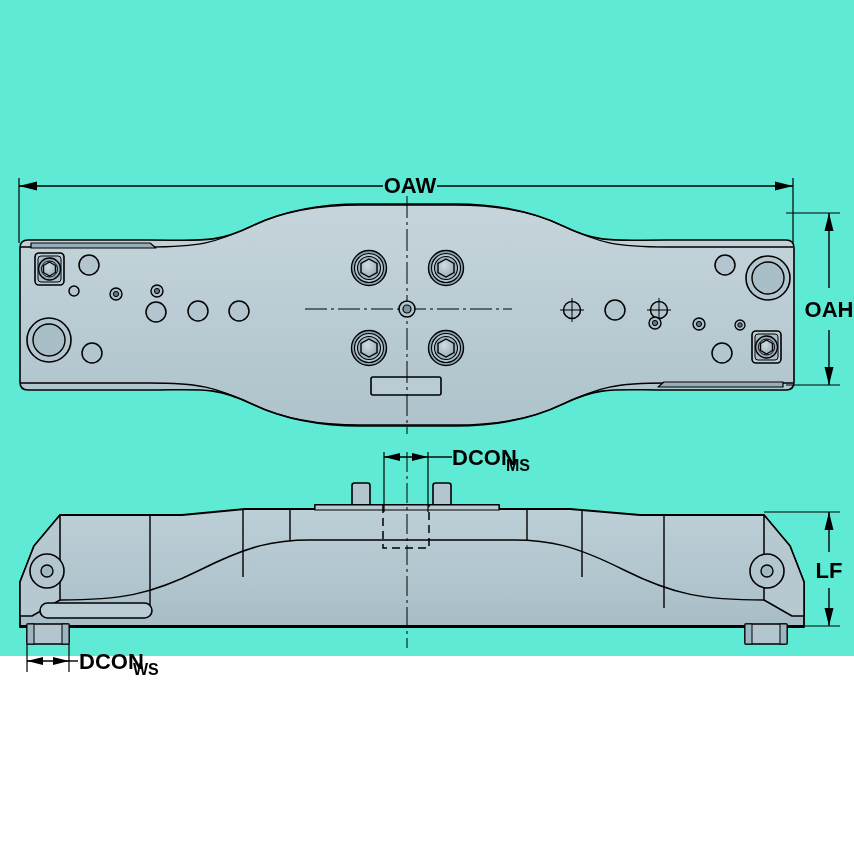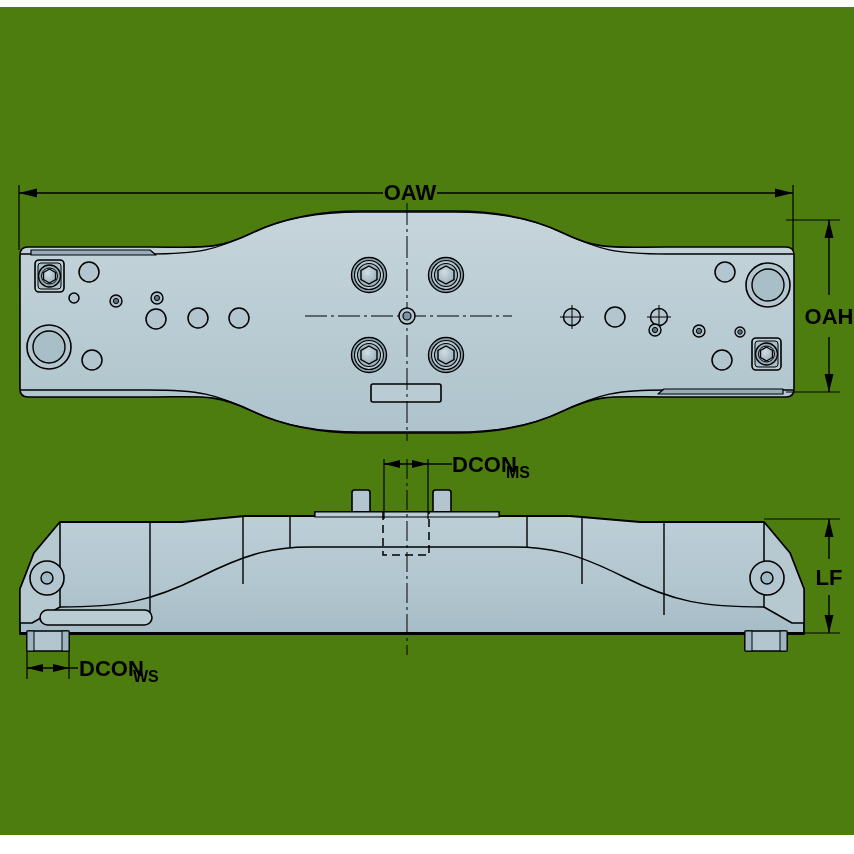--- a/index.html
+++ b/index.html
@@ -1,18 +1,18 @@
 <!DOCTYPE html>
 <html><head>
 <meta charset="utf-8">
 <style>
   html,body{margin:0;padding:0;background:#ffffff;}
   body{width:854px;height:854px;overflow:hidden;
        font-family:"Liberation Sans",sans-serif;}
-  #stage{position:relative;width:854px;height:828px;background:#4d7c0f;margin-top:7px;}
+  #stage{position:relative;width:854px;height:656px;background:#5eead4;}
   svg{display:block;}
   .dimtext{font-family:"Liberation Sans",sans-serif;font-weight:bold;fill:#000;}
 </style>
 </head>
 <body>
 
 <div id="stage">
 <svg width="854" height="854" viewBox="0 0 854 854">
 
   <defs>

